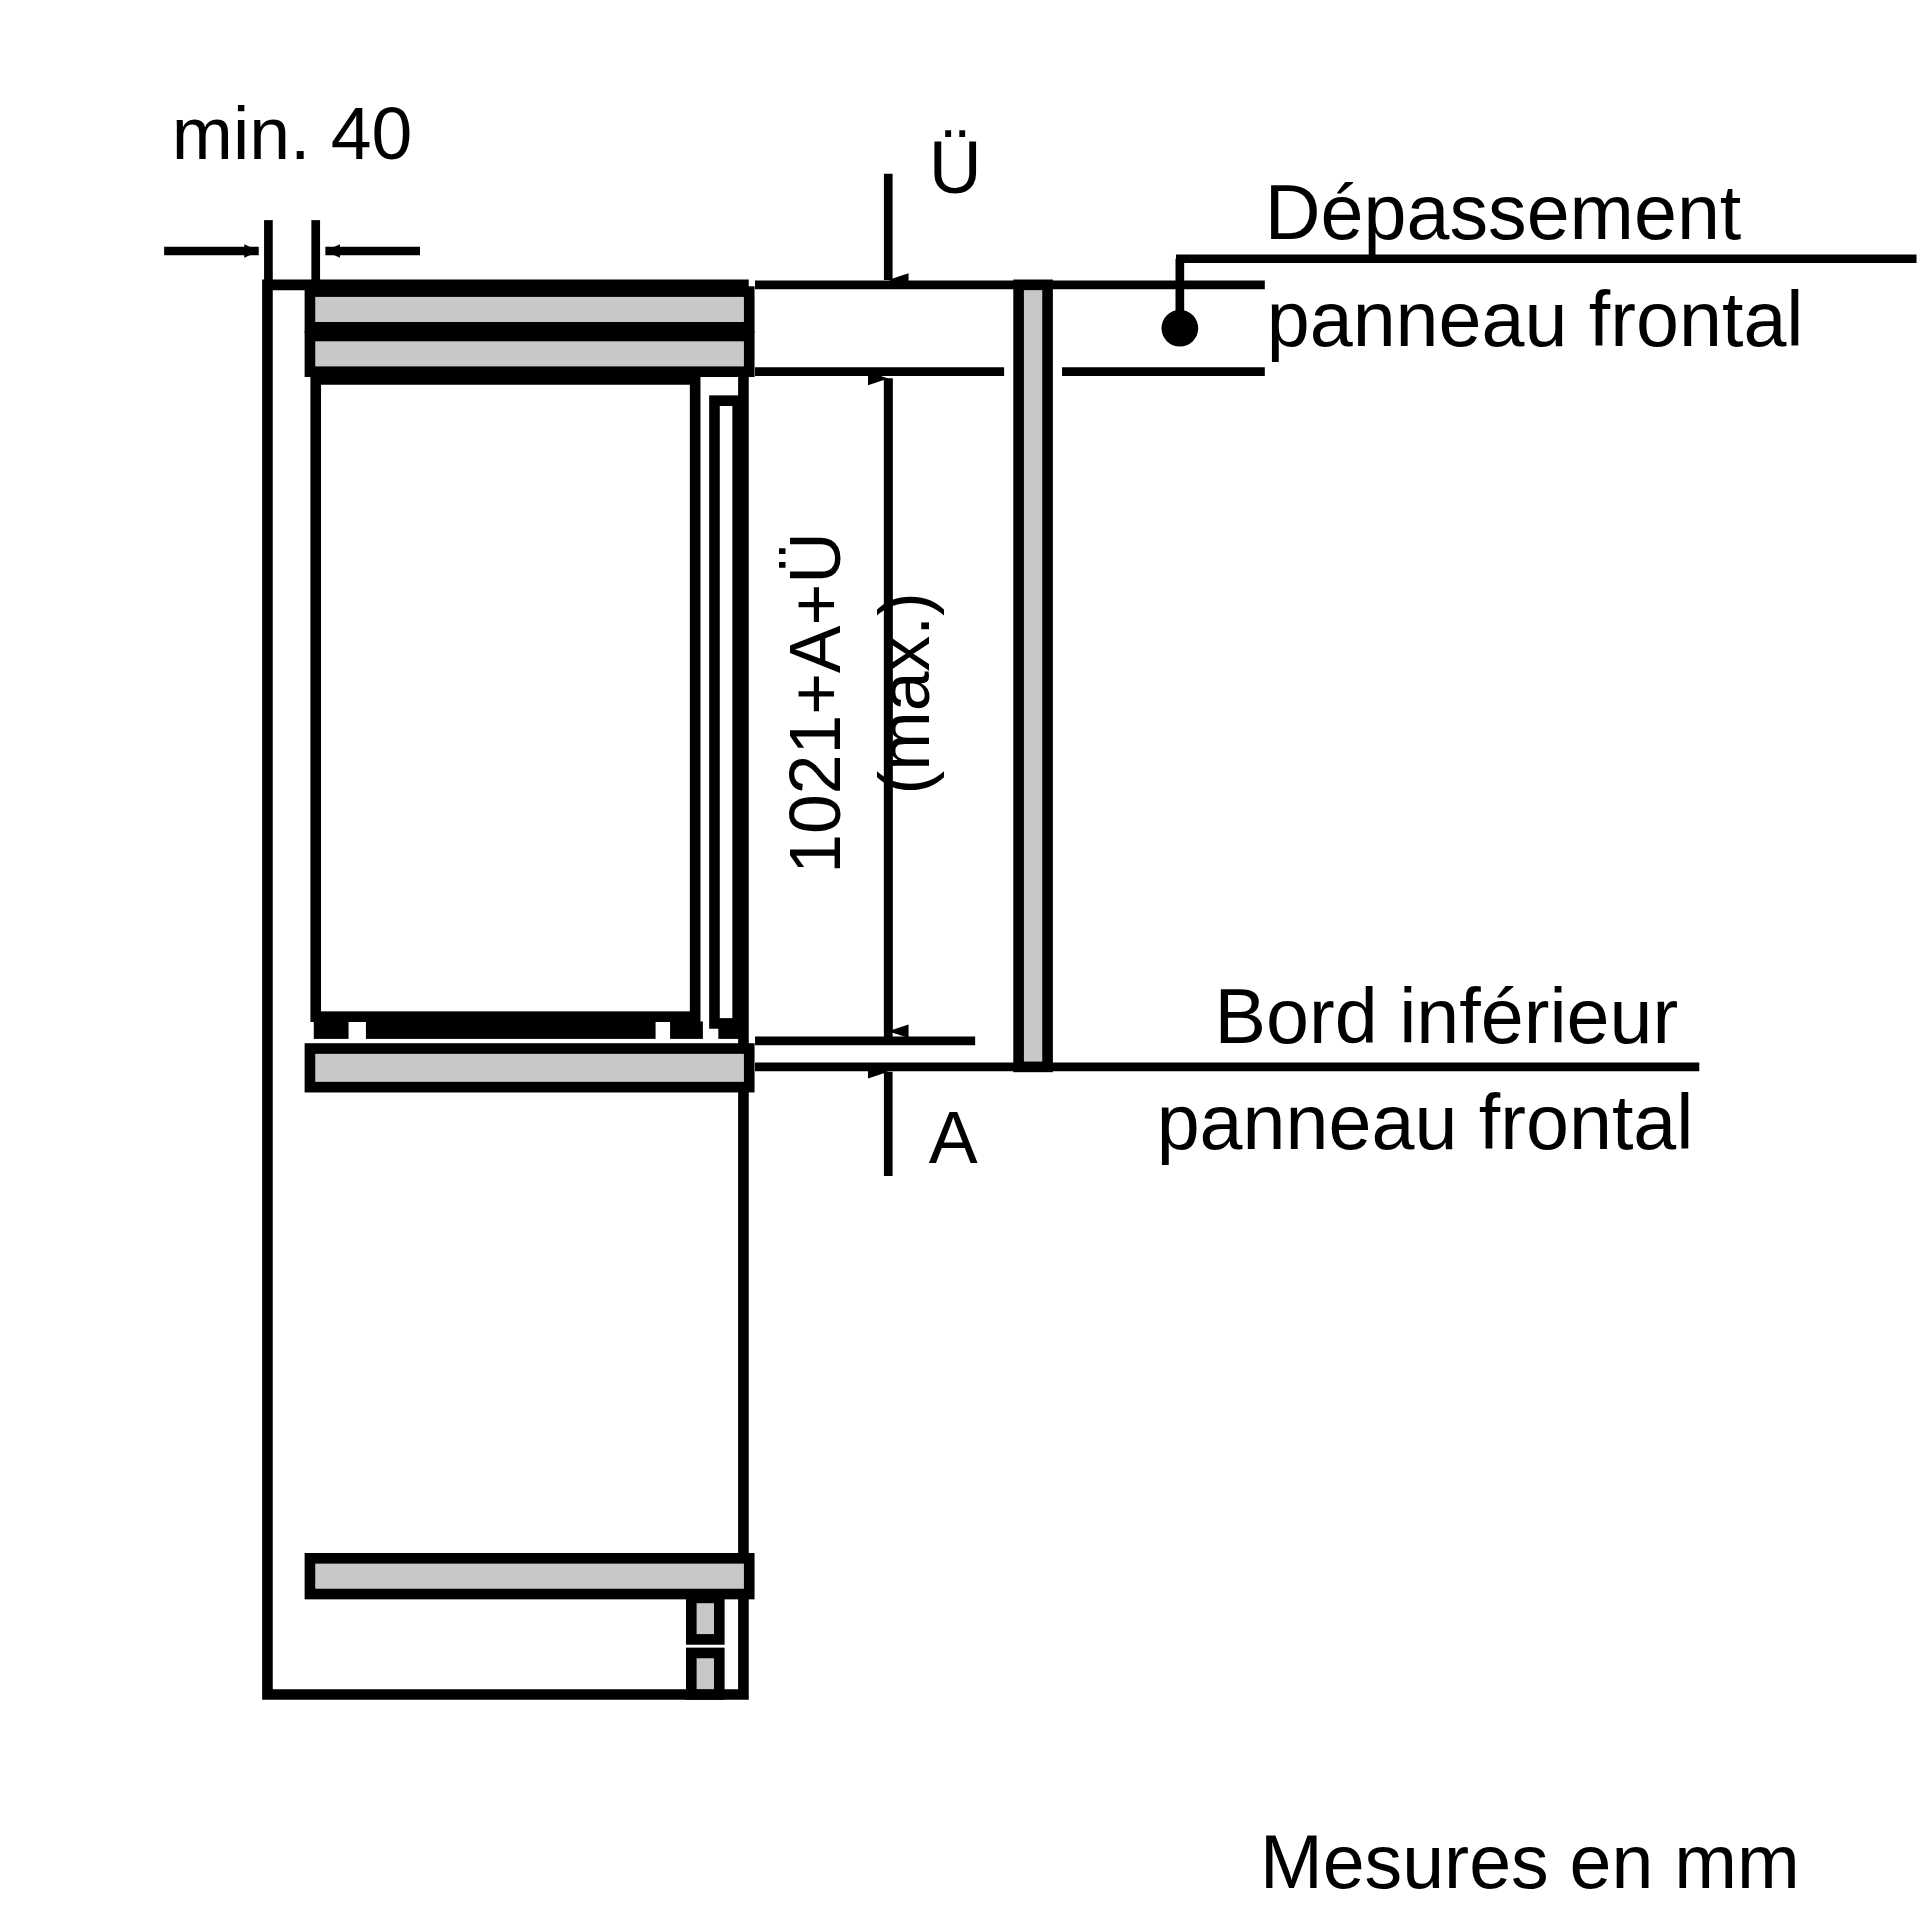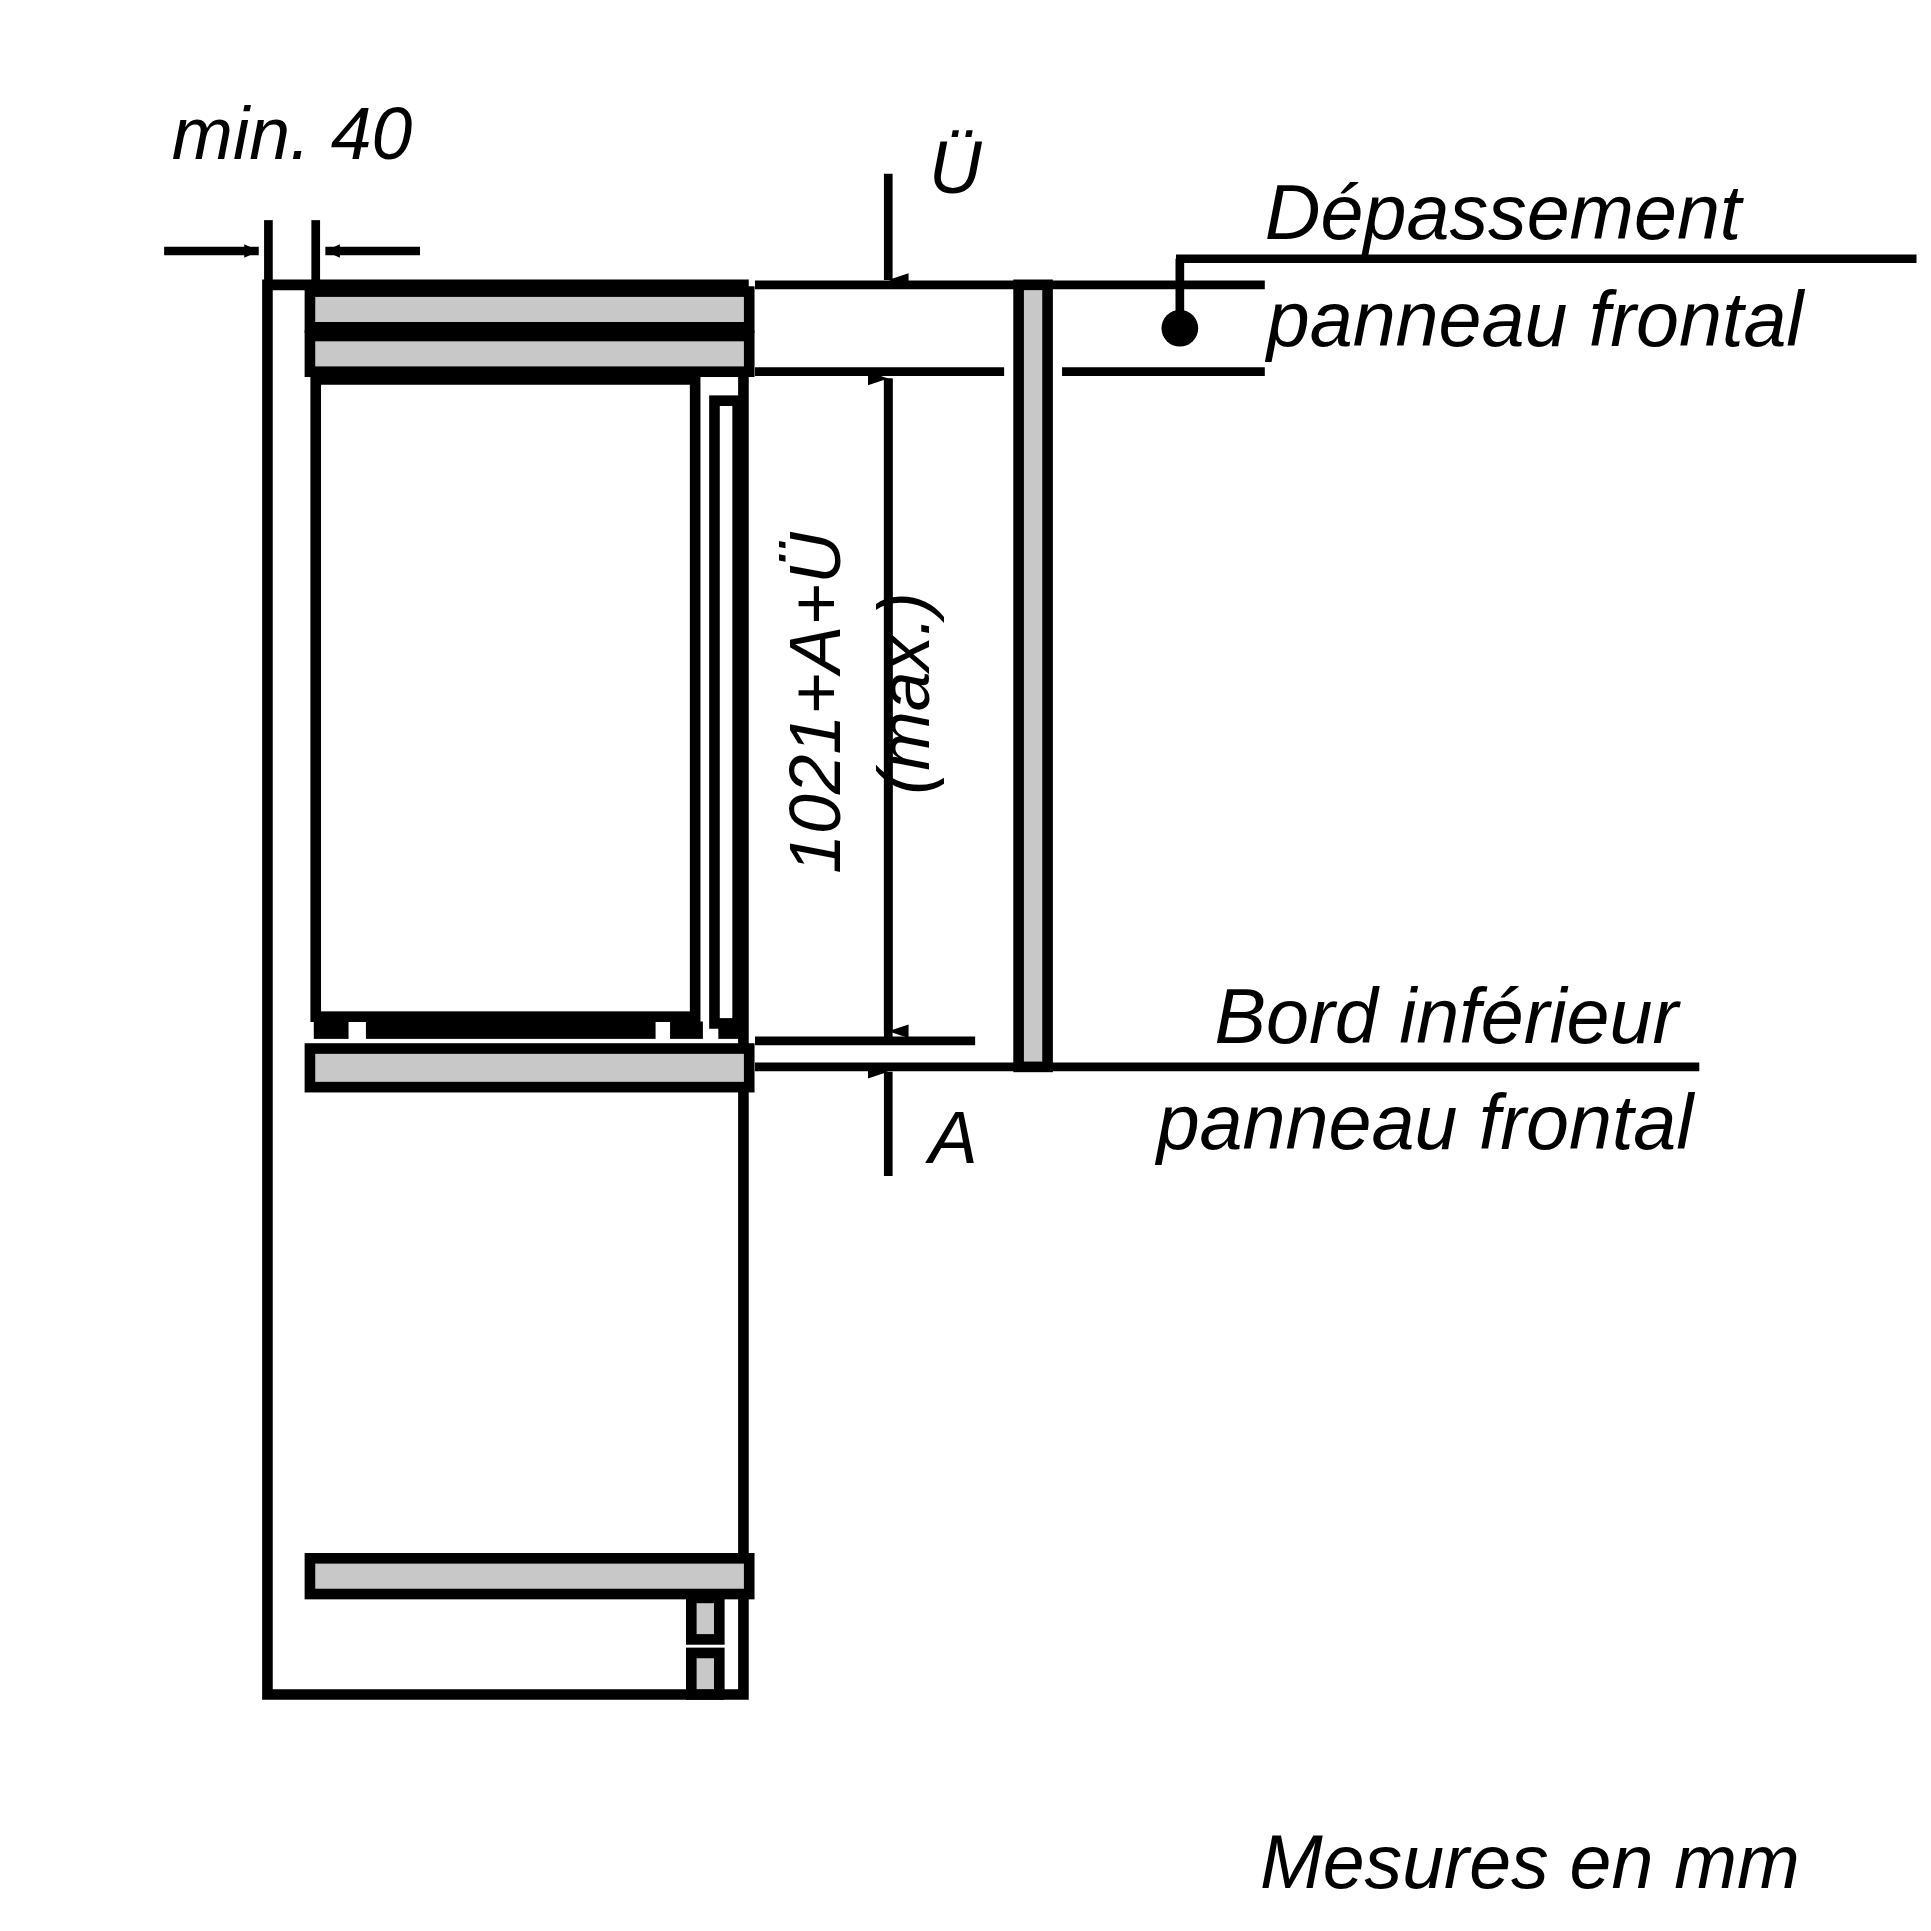--- a/index.html
+++ b/index.html
@@ -8,21 +8,20 @@
     padding: 0;
     background: #ffffff;
   }
   #root {
     position: relative;
     width: 1931px;
     height: 1931px;
     background: #ffffff;
     font-family: "Liberation Sans", sans-serif;
     overflow: hidden;
-    font-style: italic;
   }
   svg.diagram {
     position: absolute;
     left: 0;
     top: 0;
     width: 1931px;
     height: 1931px;
     display: block;
   }
   .lbl {

